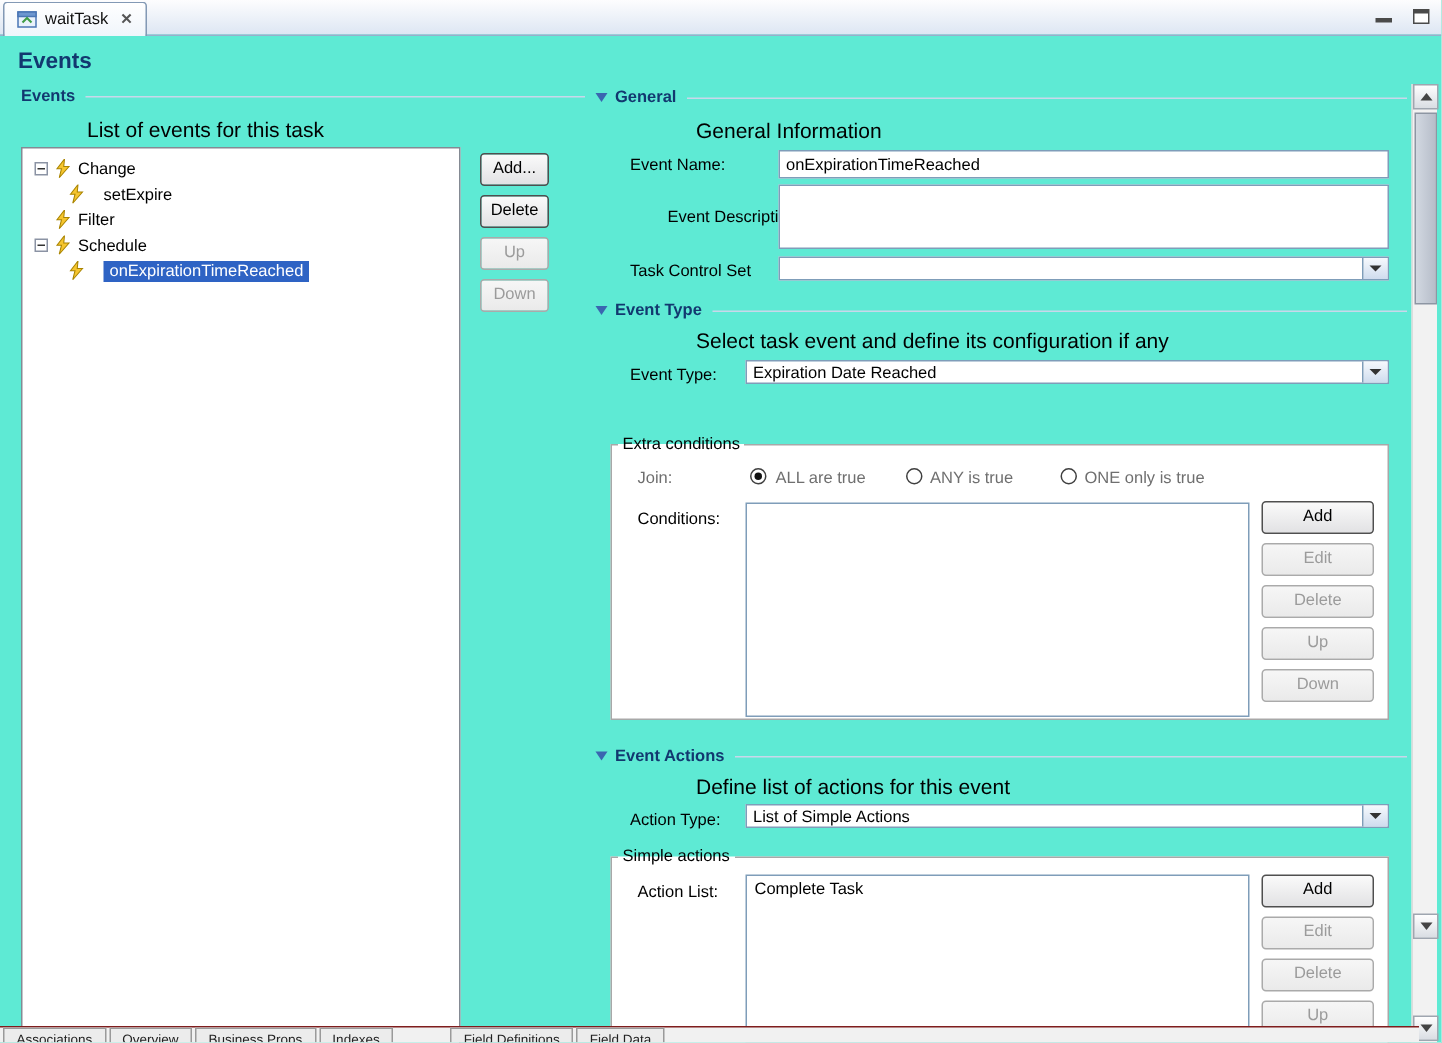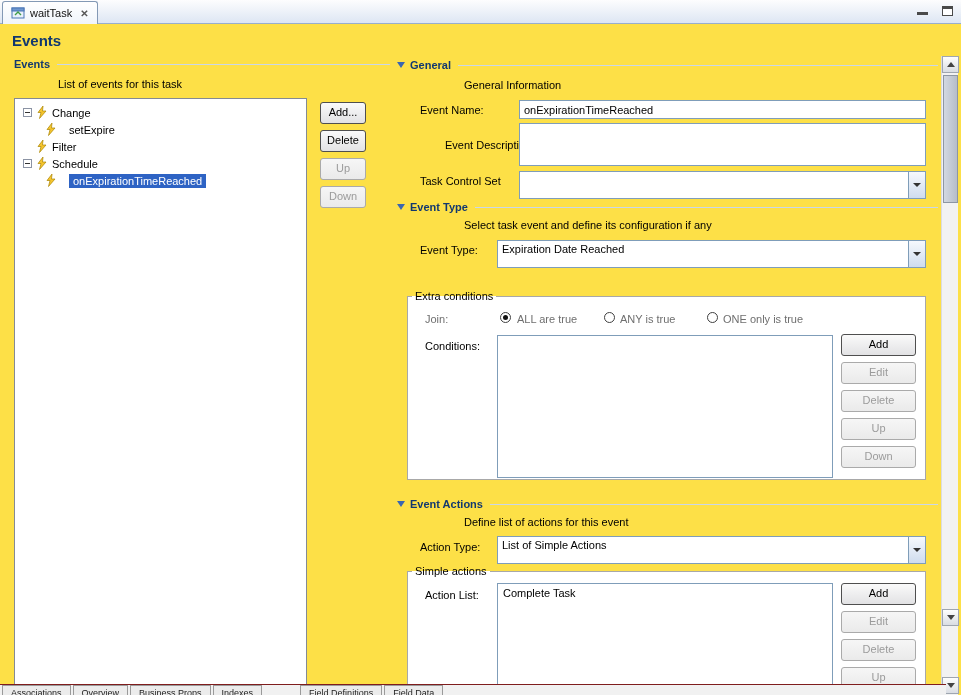--- a/index.html
+++ b/index.html
@@ -1,18 +1,18 @@
 <!DOCTYPE html>
 <html><head>
 <meta charset="utf-8">
 <style>
   * { margin:0; padding:0; box-sizing:border-box; }
   html,body { background:#e8e8e8; }
   body { font-family:"Liberation Sans", sans-serif; }
-  #app { position:relative; width:961px; height:695px; background:#fde047; overflow:hidden;
+  #app { position:relative; width:961px; height:695px; background:#5eead4; overflow:hidden;
          font-size:11px; color:#000; }
 
   
   .tabbar { position:absolute; left:0; top:0; width:961px; height:24px;
             background:linear-gradient(#fdfdfe,#dde6f3); border-bottom:1px solid #98aecb; }
   .editor-tab { position:absolute; left:2px; top:1px; height:23px; display:flex; align-items:center;
                 gap:5px; padding:0 8px; background:linear-gradient(#ffffff,#f0f5fb);
                 border:1px solid #8399b5; border-bottom:none; border-radius:3px 3px 0 0; }
   .tab-icon svg { display:block; }
   .tab-label { font-size:11px; color:#111; }
@@ -22,21 +22,21 @@
   .max-box { width:11px; height:10px; border:1px solid #4a4a4a; border-top:3px solid #4a4a4a; background:#fff; }
 
   
   .page-title { position:absolute; left:12px; top:32px; font-size:15px; font-weight:bold; color:#12386f; }
 
   .sec-head { position:absolute; display:flex; align-items:center; }
   .twistie { width:0; height:0; border-left:4px solid transparent; border-right:4px solid transparent;
              border-top:6px solid #3a66b0; margin-right:5px; }
   .sec-title { font-weight:bold; color:#12386f; font-size:11px; white-space:nowrap; }
   .sec-line { flex:1; height:1px; background:#c9d7ea; margin-left:7px; }
-  .sub { position:absolute; font-size:11px; color:#000;padding-left:44px; }
+  .sub { position:absolute; font-size:14px; color:#000;padding-left:44px; }
   .lbl { position:absolute; font-size:11px; color:#000; white-space:nowrap; }
   .lbl.grey { color:#6f6f6f; }
 
   
   .tree { position:absolute; left:14px; top:98px; width:293px; height:692px;
           border:1px solid #848a93; background:#fff; padding:5px 2px; }
   .tree-row { height:17px; display:flex; align-items:center; gap:4px; font-size:11px; white-space:nowrap; }
   .tree-row.l0 { padding-left:6px; }
   .tree-row.l0.noexp { padding-left:19px; }
   .tree-row.l1 { padding-left:28px;gap:12px; }
@@ -50,21 +50,21 @@
          border:1px solid #4f4f4f; border-radius:3px; color:#000; line-height:19px; cursor:default; }
   .btn.disabled { color:#9b9b9b; border-color:#aaaaaa; background:linear-gradient(#f6f6f6,#eaeaea); }
   .tree-btns { position:absolute; left:320px; top:102px; width:46px; display:flex; flex-direction:column; gap:6px; }
   .tree-btns .btn { height:22px; }
   .side-btn { position:absolute; left:841px; width:75px; height:22px; }
 
   
   .tbox { position:absolute; border:1px solid #7f9db9; background:#fff;
           font:11px "Liberation Sans",sans-serif; padding:2px 4px; }
   textarea.tbox { resize:none; }
-  .combo { position:absolute; border:1px solid #7f9db9; background:#fff; display:flex; height:28px; }
+  .combo { position:absolute; border:1px solid #7f9db9; background:#fff; display:flex; height:16px; }
   .combo .val { flex:1; padding:2px 4px; white-space:nowrap; overflow:hidden; font-size:11px; }
   .combo .dd { width:17px; border-left:1px solid #7f9db9;
                background:linear-gradient(#f6f9fd,#cfdcee); display:flex; align-items:center; justify-content:center; }
   .dd-arrow { width:0; height:0; border-left:4px solid transparent; border-right:4px solid transparent;
               border-top:4px solid #333; }
   fieldset.grp { position:absolute; border:1px solid #a8a8a8; background:#fff; }
   fieldset.grp legend { font-size:11px; color:#000; margin-left:4px; padding:0 3px; }
   .listbox { position:absolute; border:1px solid #7f9db9; background:#fff; font-size:11px; padding:3px 5px; overflow:hidden; }
   .radio { position:absolute; width:11px; height:11px; border:1px solid #3f3f3f; border-radius:50%; background:#fff; }
   .radio.checked::after { content:""; position:absolute; left:2px; top:2px; width:5px; height:5px;

